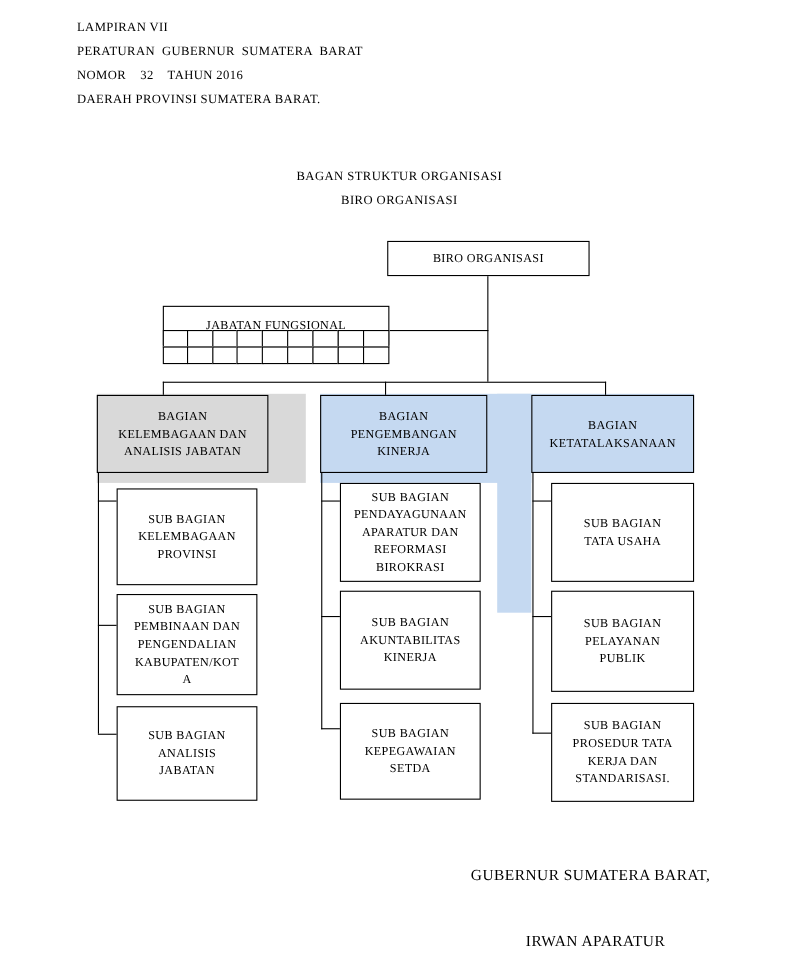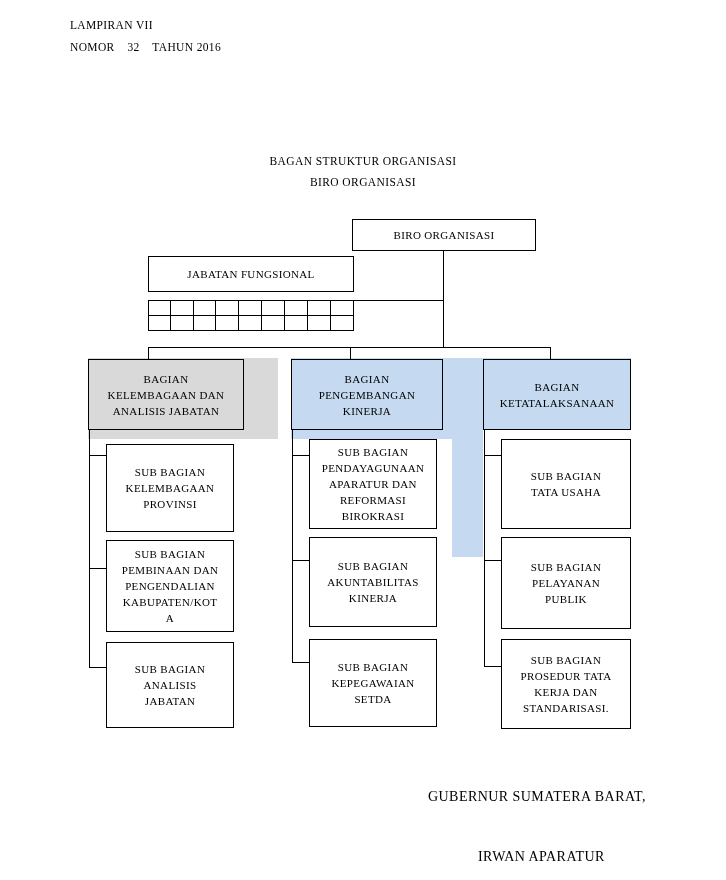--- a/index.html
+++ b/index.html
@@ -117,38 +117,40 @@
   .sign.role { left: 428px; top: 789px; }
   .sign.name { left: 478px; top: 849px; }
 </style>
 </head>
 <body>
 
 <div id="page">
 
   <div class="header-block">
     <div class="header-line">LAMPIRAN VII</div>
+    <div class="header-line">PERATURAN  GUBERNUR  SUMATERA  BARAT</div>
     <div class="header-line">NOMOR    32    TAHUN 2016</div>
+    <div class="header-line">DAERAH PROVINSI SUMATERA BARAT.</div>
   </div>
 
   <div class="chart-title t1">BAGAN STRUKTUR ORGANISASI</div>
   <div class="chart-title t2">BIRO ORGANISASI</div>
 
   <div class="backdrop gray" style="left:88px; top:358px; width:190px; height:81px;"></div>
   <div class="backdrop blue" style="left:291px; top:358px; width:192px; height:81px;"></div>
   <div class="backdrop blue" style="left:452px; top:358px; width:31px; height:199px;"></div>
   <div class="backdrop blue" style="left:483px; top:358px; width:148px; height:70px;"></div>
 
   <div class="node" style="left:352px; top:219px; width:184px; height:32px;">
     <span class="lbl">BIRO ORGANISASI</span>
   </div>
 
   <div class="line v" style="left:443px; top:251px; height:96px;"></div>
 
-  <div class="node" style="left:148px; top:256px; width:206px; height:36px;">
+  <div class="node" style="left:148px; top:278px; width:206px; height:36px;">
     <span class="lbl">JABATAN FUNGSIONAL</span>
   </div>
 
   <div class="line h" style="left:354px; top:300px; width:90px;"></div>
 
   <div class="jf-grid" style="left:148px; top:300px; width:206px; height:31px;">
     <div class="jf-col">
       <div class="jf-cell"></div>
       <div class="jf-cell"></div>
     </div>

